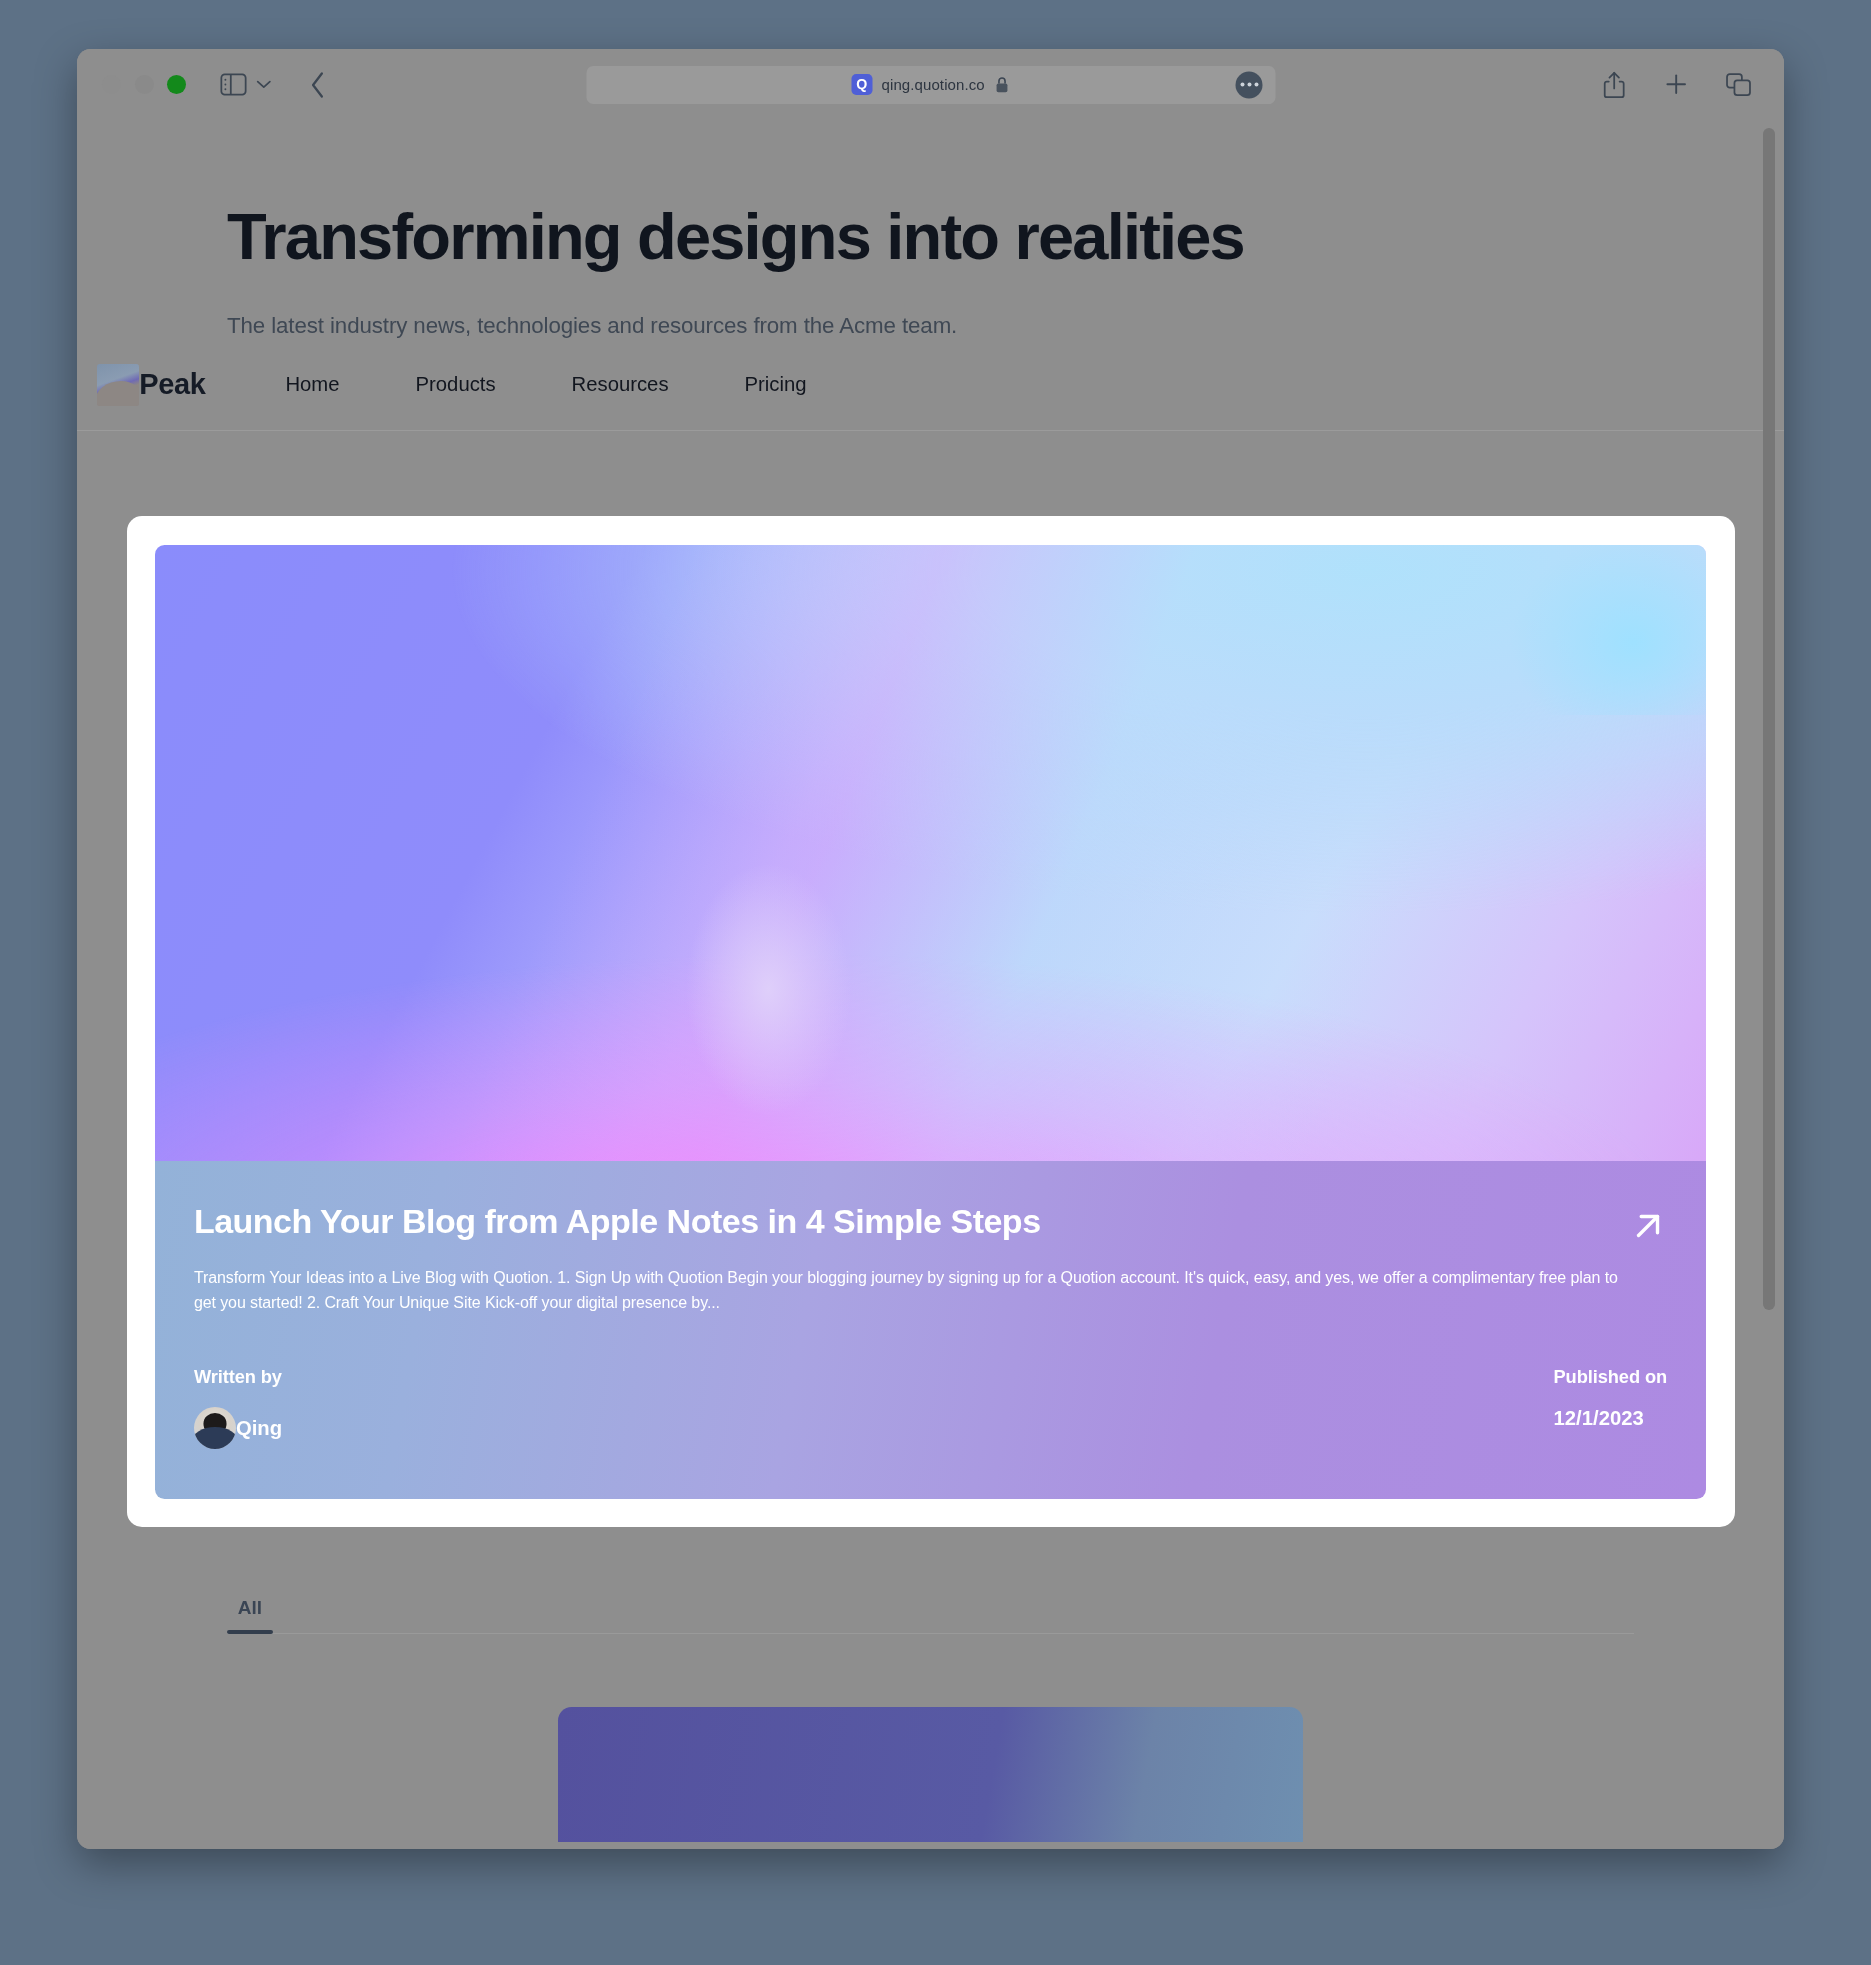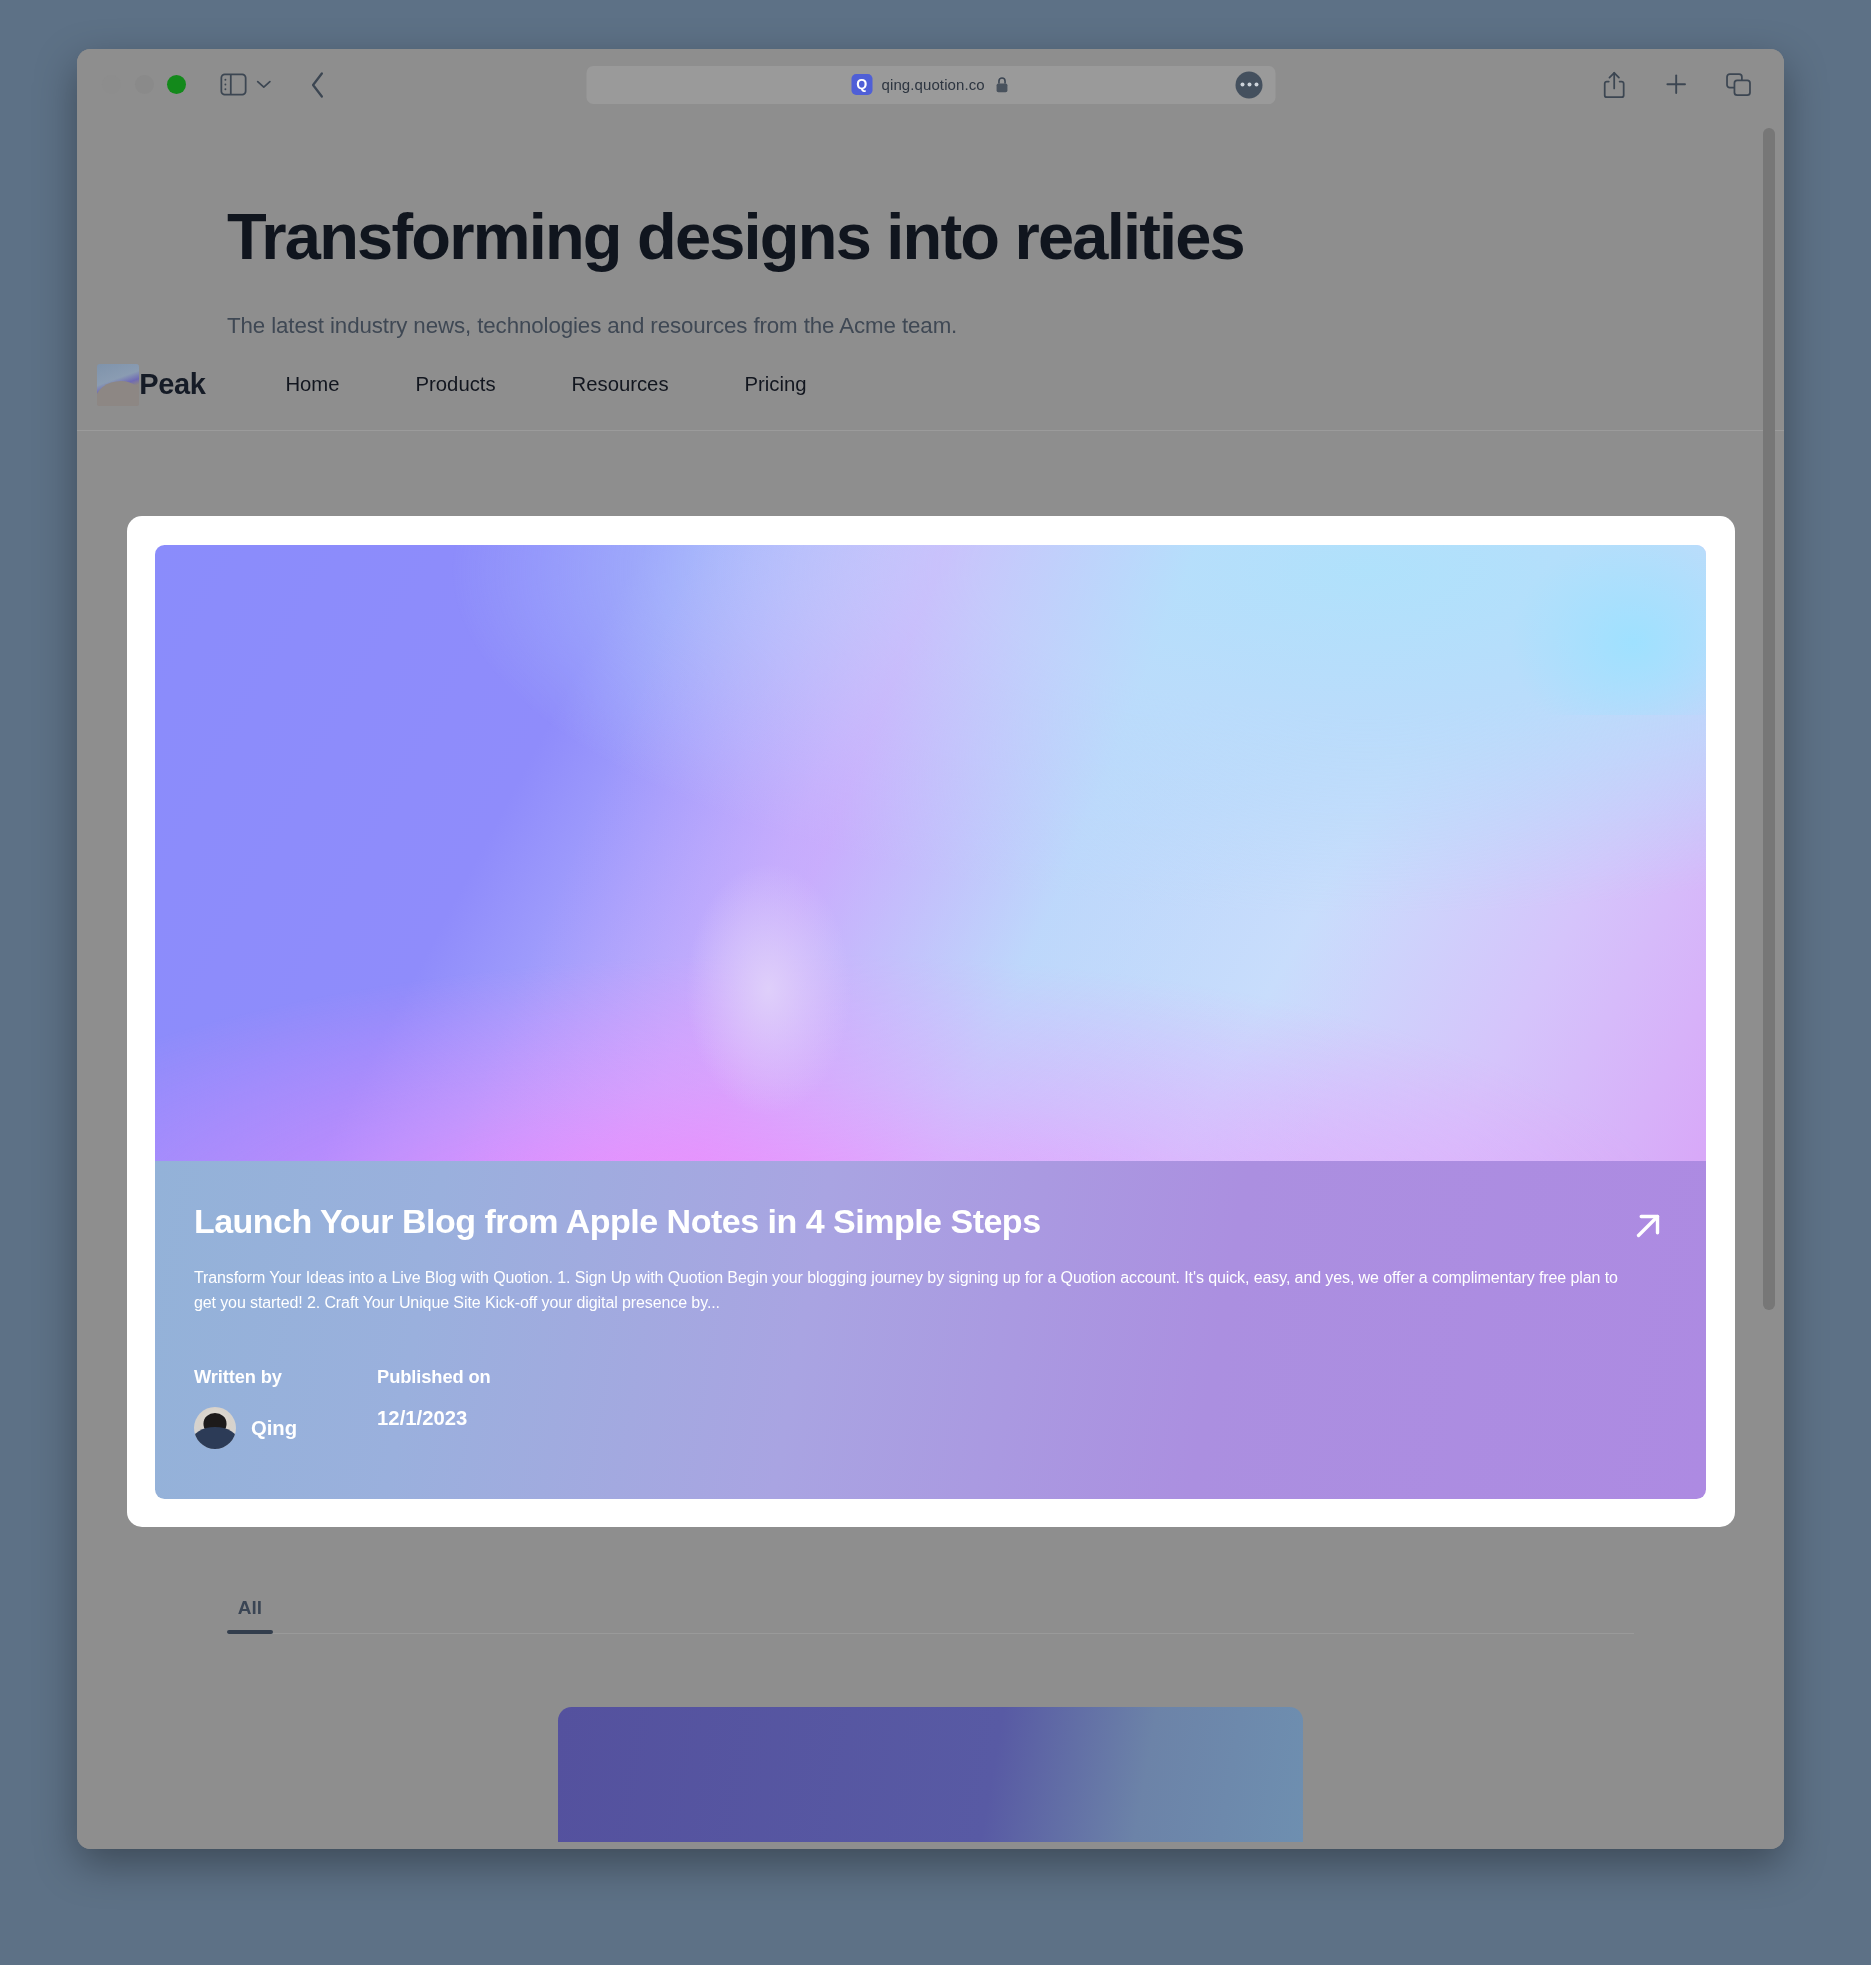--- a/index.html
+++ b/index.html
@@ -171,27 +171,27 @@
   #featured-headline {
     font-size: 34px; font-weight: 700; color: #ffffff; letter-spacing: -0.5px; line-height: 1.1;
     max-width: 1219px;
   }
   #featured-open-link { width: 38px; height: 38px; color: #ffffff; flex: none; margin-top: 4.1px; }
   #featured-excerpt {
     margin-top: 21.7px;
     font-size: 16px; line-height: 1.52; color: #ffffff; letter-spacing: -0.1px;
     max-width: 1436px;
   }
-  #featured-meta { display: flex; margin-top: 51px; }
+  #featured-meta { display: flex; margin-top: 51px; justify-content: space-between; }
   .meta-col { display: flex; flex-direction: column; }
   .meta-label {
     font-size: 18.3px; font-weight: 700; color: #ffffff; margin-bottom: 19px; letter-spacing: -0.1px;
   }
   #meta-author { margin-right: 80px; }
-  #author-row { display: flex; align-items: center; gap: 15px; }
+  #author-row { display: flex; align-items: center; }
   #author-avatar {
     width: 42px; height: 42px; border-radius: 50%;
     background: radial-gradient(circle at 50% 38%, #e7e2db 0%, #d8d2ca 46%, #cfd6e0 100%);
     position: relative; overflow: hidden; flex: none;
   }
   #author-avatar::before {
     content:""; position:absolute; left:50%; top:14%;
     width: 23px; height: 20.3px; transform: translateX(-50%);
     background:#1d1a1a; border-radius: 50% 50% 40% 40%;
   }

